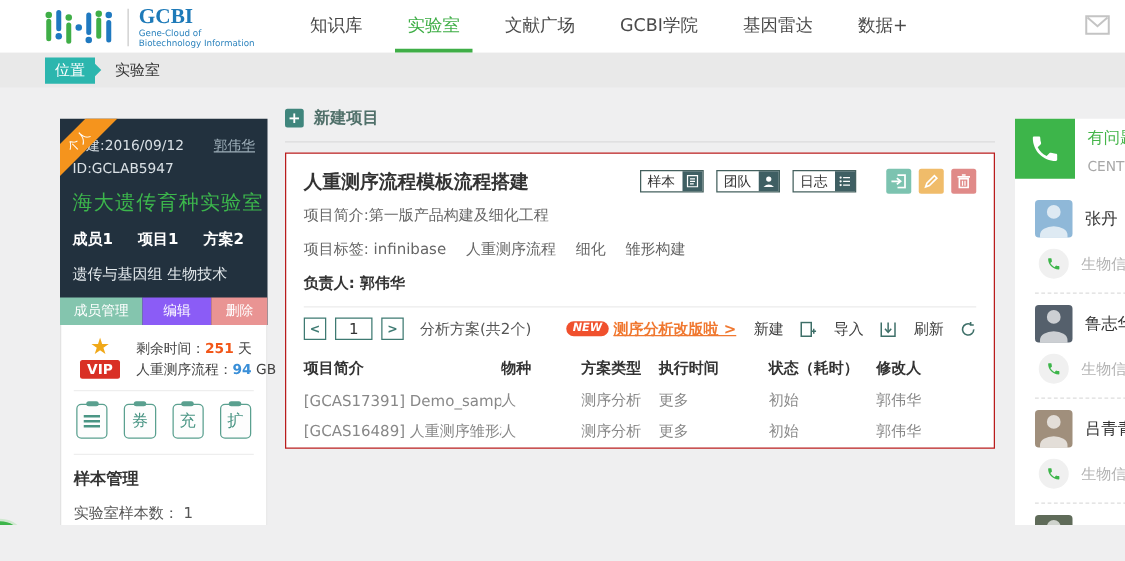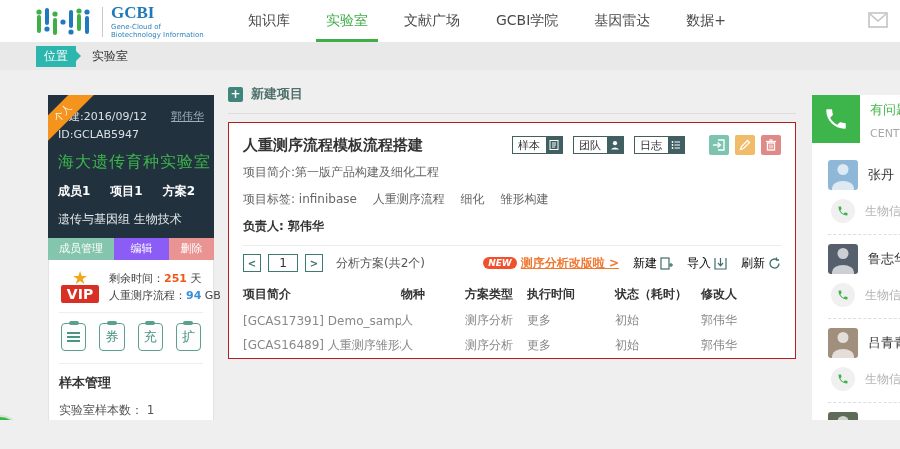--- a/index.html
+++ b/index.html
@@ -39,21 +39,21 @@
   .lc-field { font-size:12px; color:#e3e9ec; margin:4px 0; }
   .lab-tabs { display:flex; margin:10px -10px 0; height:22px; }
   .ltab { color:#fff; font-size:11px; line-height:22px; text-align:center; cursor:pointer; }
   .ltab.t1 { flex:1.25; background:#84c5ae; }
   .ltab.t2 { flex:1.05; background:#8b5cf6; }
   .ltab.t3 { flex:0.85; background:#e99493; }
   .sb-body { background:#fff; border:1px solid #e3e3e3; border-top:none; padding:8px 10px; height:360px; }
   .vip-row { display:flex; align-items:center; gap:8px; padding:2px 0 8px; border-bottom:1px solid #eee; }
   .vip-badge { width:42px; text-align:center; flex:none; }
   .vip-star { color:#f0a818; font-size:18px; line-height:12px; }
-  .vip-tag { background:#d93025; color:#fff; font-size:14px; font-weight:bold; border-radius:2px; padding:1px 6px; display:inline-block; margin-top:-2px; }
+  .vip-tag { background:#d93025; color:#fff; font-size:11px; font-weight:bold; border-radius:2px; padding:1px 6px; display:inline-block; margin-top:-2px; }
   .vip-lines { font-size:11px; color:#444; line-height:17px; white-space:nowrap; }
   .v-time { color:#f25618; font-weight:bold; }
   .v-store { color:#3a8fd8; font-weight:bold; }
   .qicons { display:flex; gap:13px; padding:10px 2px 12px; border-bottom:1px solid #eee; }
   .qicon { width:28px; height:28px; border:1px solid #5aa08f; border-radius:4px; color:#4a9584; display:flex; align-items:center; justify-content:center; font-size:13px; position:relative; cursor:pointer; background:#fdfdfd; }
   .qicon::before { content:''; position:absolute; top:-3px; left:50%; margin-left:-5px; width:10px; height:4px; background:#5aa08f; border-radius:2px; }
   .qlines { width:13px; height:10px; border-top:2px solid #4a9584; border-bottom:2px solid #4a9584; position:relative; }
   .qlines::after { content:''; position:absolute; left:0; top:2px; width:13px; height:2px; background:#4a9584; }
   .sec-title { font-size:13px; color:#333; font-weight:bold; margin:10px 0 8px; }
   .samp-row { font-size:12px; color:#555; line-height:20px; }
@@ -77,21 +77,21 @@
   .meta .m-sp { margin-right:16px; }
   .meta .tag { margin-right:12px; }
   .meta.owner { font-weight:bold; color:#333; }
   .pag-row { margin-top:9px; border-top:1px solid #ececec; padding:8px 0 6px; display:flex; align-items:center; gap:7px; }
   .pg-btn { width:18px; height:18px; border:1px solid #3e7a72; color:#3e7a72; background:#fff; font-size:10px; font-weight:bold; display:flex; align-items:center; justify-content:center; cursor:pointer; }
   .pg-box { width:30px; height:18px; border:1px solid #3e7a72; background:#fff; font-size:12px; color:#333; display:flex; align-items:center; justify-content:center; }
   .pag-label { font-size:12px; color:#555; margin-left:6px; }
   .pag-tools { margin-left:auto; display:flex; align-items:center; gap:14px; }
   .new-badge { background:#f0502d; color:#fff; font-size:9px; font-style:italic; font-weight:bold; padding:1px 5px; border-radius:6px; }
   .promo { color:#f07830; font-size:12px; font-weight:bold; text-decoration:underline; cursor:pointer; margin-left:-10px; }
-  .tool { color:#000000; font-size:12px; display:flex; align-items:center; gap:3px; cursor:pointer; }
+  .tool { color:#404040; font-size:12px; display:flex; align-items:center; gap:13px; cursor:pointer; }
   table.plan { width:100%; border-collapse:collapse; margin-top:2px; font-size:12px; }
   table.plan th { text-align:left; color:#333; padding:6px 0 5px; font-weight:bold; }
   table.plan td { padding:4px 0; color:#888; }
   td.link, .blue-link { color:#4a90d2; cursor:pointer; }
   td.name-cell { white-space:nowrap; overflow:hidden; max-width:158px; }
 
   
   .right-panel { position:absolute; left:812px; top:25px; width:120px; height:420px; background:#fff; }
   .help-box { position:relative; height:48px; }
   .green-sq { position:absolute; left:0; top:0; width:48px; height:48px; background:#3db54a; display:flex; align-items:center; justify-content:center; cursor:pointer; }

